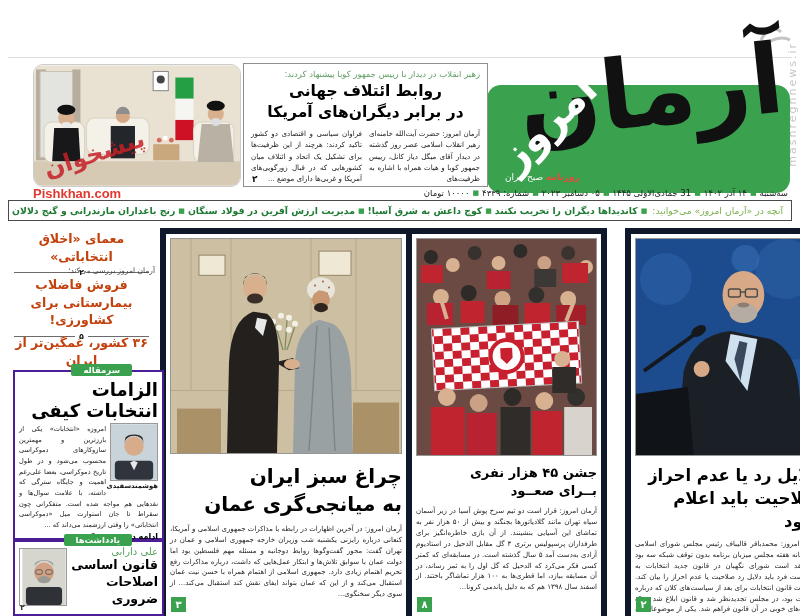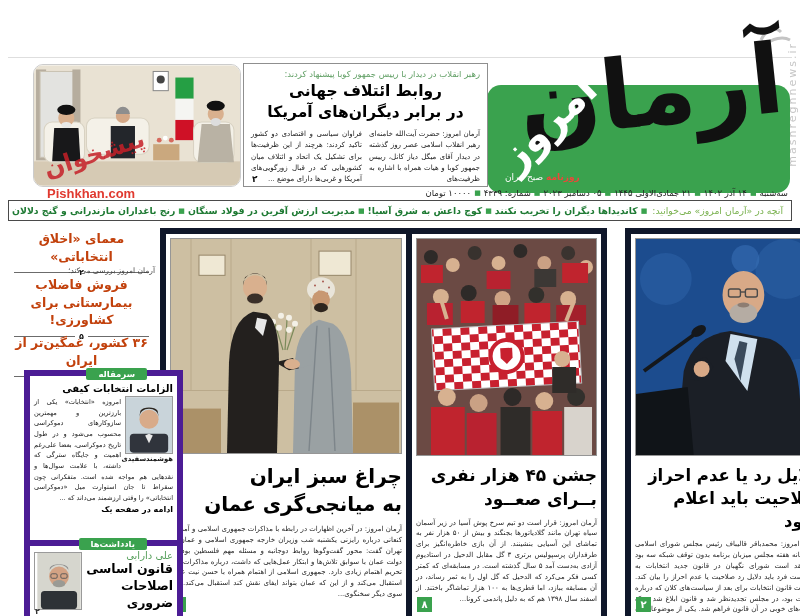--- a/index.html
+++ b/index.html
@@ -32,58 +32,58 @@
   .lead .cols{display:flex;gap:7px;margin-top:5px;}
   .lead .col{flex:1;font-size:7.1px;line-height:1.6;text-align:justify;color:#222;}
   .lead .pnum{position:absolute;left:8px;bottom:2px;font-size:9px;font-weight:bold;color:#111;}
 
   
   .photoA{position:absolute;left:33px;top:64px;width:206px;height:121px;border-radius:10px;
       overflow:hidden;border:1px solid #ccc;}
   .pishkhan-ov{position:absolute;left:42px;top:140px;font-size:24px;font-weight:bold;
       color:rgba(198,32,40,.85);transform:rotate(-18deg);direction:rtl;}
   .pishkhan-url{position:absolute;left:33px;top:186px;font-size:13px;font-weight:bold;color:#e0392f;
-      font-family:"Liberation Sans", sans-serif;margin-left:14px;}
+      font-family:"Liberation Sans", sans-serif;}
 
   .toprule{position:absolute;left:8px;right:8px;top:57px;border-top:1px solid #dedede;}
 
   
   .ticker{position:absolute;left:8px;top:200px;width:766px;height:19px;border:1.5px solid #4a4a4a;
       background:#fff;display:flex;align-items:center;direction:rtl;padding:0 8px;font-size:9.3px;
       white-space:nowrap;overflow:hidden;}
   .ticker .lab{color:#79b14e;margin-left:2px;}
   .ticker .it{color:#1e7a33;font-weight:bold;}
 
   
   .art{position:absolute;border:6px solid #0f172a;background:#fff;padding:4px;direction:rtl;}
   .art .ph{border:1px solid #969696;overflow:hidden;line-height:0;}
   .art .hl{font-weight:bold;color:#000;text-align:right;margin-top:8px;line-height:1.4;}
   .art .bd{font-size:7px;line-height:1.55;text-align:justify;color:#222;margin-top:6px;}
   .badge{position:absolute;left:5px;bottom:4px;width:15px;height:15px;color:#fff;font-size:10px;
       font-weight:bold;display:flex;align-items:center;justify-content:center;}
   .a-ghalibaf{left:625px;top:228px;width:184px;height:374px;}
   .a-ghalibaf .hl{font-size:16.5px;}
   .a-football{left:406px;top:228px;width:181px;height:374px;}
-  .a-football .hl{font-size:17px;}
+  .a-football .hl{font-size:13px;}
   .a-oman{left:160px;top:228px;width:232px;height:374px;}
   .a-oman .hl{font-size:20px;}
 
   
   .side{position:absolute;left:8px;width:147px;direction:rtl;}
   .brief-hl{font-size:12.5px;font-weight:bold;color:#c2410c;text-align:center;line-height:1.4;}
   .brief-kick{font-size:7.5px;color:#444;text-align:right;margin-bottom:1px;}
   .rule-row{display:flex;align-items:center;gap:4px;margin:3px 6px 0 6px;}
   .rule-row .hr{flex:1;border-top:1px solid #6b6b6b;height:0;}
   .rule-row .n{font-size:8px;font-weight:bold;color:#111;}
 
-  .sbox{position:absolute;left:24px;width:139px;border:6px solid #4c1d95;background:#fff;
+  .sbox{position:absolute;left:13px;width:139px;border:2px solid #4c1d95;background:#fff;
       padding:4px;direction:rtl;}
   .tab{position:absolute;top:-8px;right:30px;background:#3aa24e;color:#fff;font-size:8.5px;
       font-weight:bold;padding:1px 12px;border-radius:2px;}
-  .ed-hl{font-size:10px;font-weight:bold;text-align:right;margin-top:3px;}
+  .ed-hl{font-size:18px;font-weight:bold;text-align:right;margin-top:3px;}
   .ed-bd{font-size:6.6px;line-height:1.62;text-align:justify;color:#222;margin-top:3px;}
   .ed-ph{float:right;width:48px;margin:2px 0 1px 4px;text-align:center;}
   .ed-ph .frame{border:1px solid #9a9a9a;line-height:0;}
   .ed-cap{font-size:6.8px;font-weight:bold;color:#111;margin-top:1px;}
   .ed-more{font-size:8px;font-weight:bold;text-align:right;margin-top:1px;clear:none;}
 
   .nt-author{font-size:10px;color:#57a05c;text-align:right;}
   .nt-hl{font-size:12.5px;font-weight:bold;text-align:right;line-height:1.35;}
   .nt-ph{float:left;width:46px;border:1px solid #9a9a9a;line-height:0;margin:2px 4px 0 0;}
   .nt-p{position:absolute;left:5px;bottom:2px;font-size:8px;font-weight:bold;color:#333;}
@@ -103,21 +103,21 @@
 
   <div class="logo-green" style="background:#3aa24e;"></div>
   <div class="logo-title">آرمان</div>
   <div class="logo-sub">امروز</div>
   <div class="logo-tag">
     <span class="r2">روزنامه</span>
     <span>صبح ایران</span>
   </div>
 
   <div class="dateline">
-    <span>سه‌شنبه</span><span class="sq">■</span><span>۱۴ آذر ۱۴۰۲</span><span class="sq">■</span><span>۲۱ جمادی‌الاولی ۱۴۴۵</span><span class="sq">■</span><span>۰۵ دسامبر ۲۰۲۳</span><span class="sq">■</span><span>شماره: ۴۳۳۹</span><span class="sq">■</span><span>۱۰۰۰۰ تومان</span>
+    <span>سه‌شنبه</span><span class="sq">■</span><span>۱۴ آذر ۱۴۰۲</span><span class="sq">■</span><span>31 جمادی‌الاولی ۱۴۴۵</span><span class="sq">■</span><span>۰۵ دسامبر ۲۰۲۳</span><span class="sq">■</span><span>شماره: ۴۳۳۹</span><span class="sq">■</span><span>۱۰۰۰۰ تومان</span>
   </div>
 
   <div class="lead">
     <div class="kicker">رهبر انقلاب در دیدار با رییس جمهور کوبا پیشنهاد کردند:</div>
     <div class="hl">
       <div>روابط ائتلاف جهانی</div>
       <div>در برابر دیگران‌های آمریکا</div>
     </div>
     <div class="cols">
       <div class="col">آرمان امروز: حضرت آیت‌الله خامنه‌ای رهبر انقلاب اسلامی عصر روز گذشته در دیدار آقای میگل دیاز کانل، رییس جمهور کوبا و هیات همراه با اشاره به ظرفیت‌های</div>

